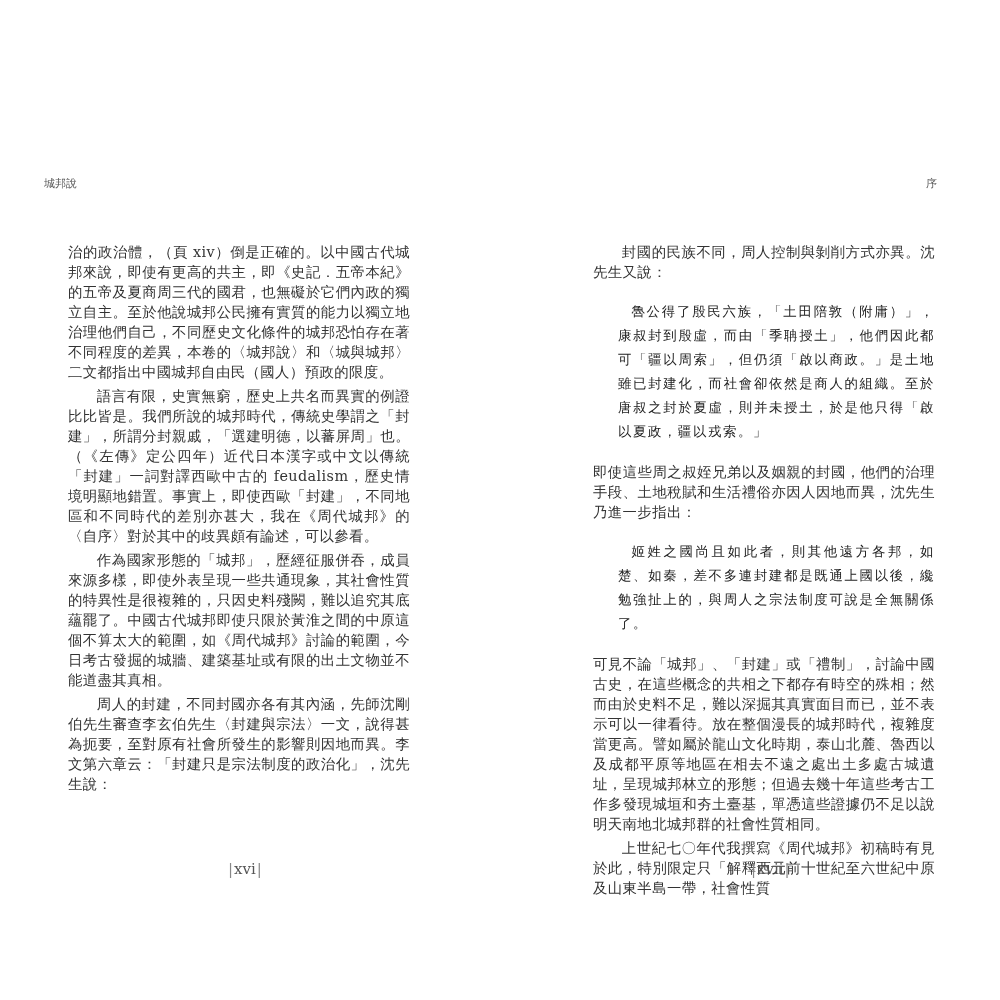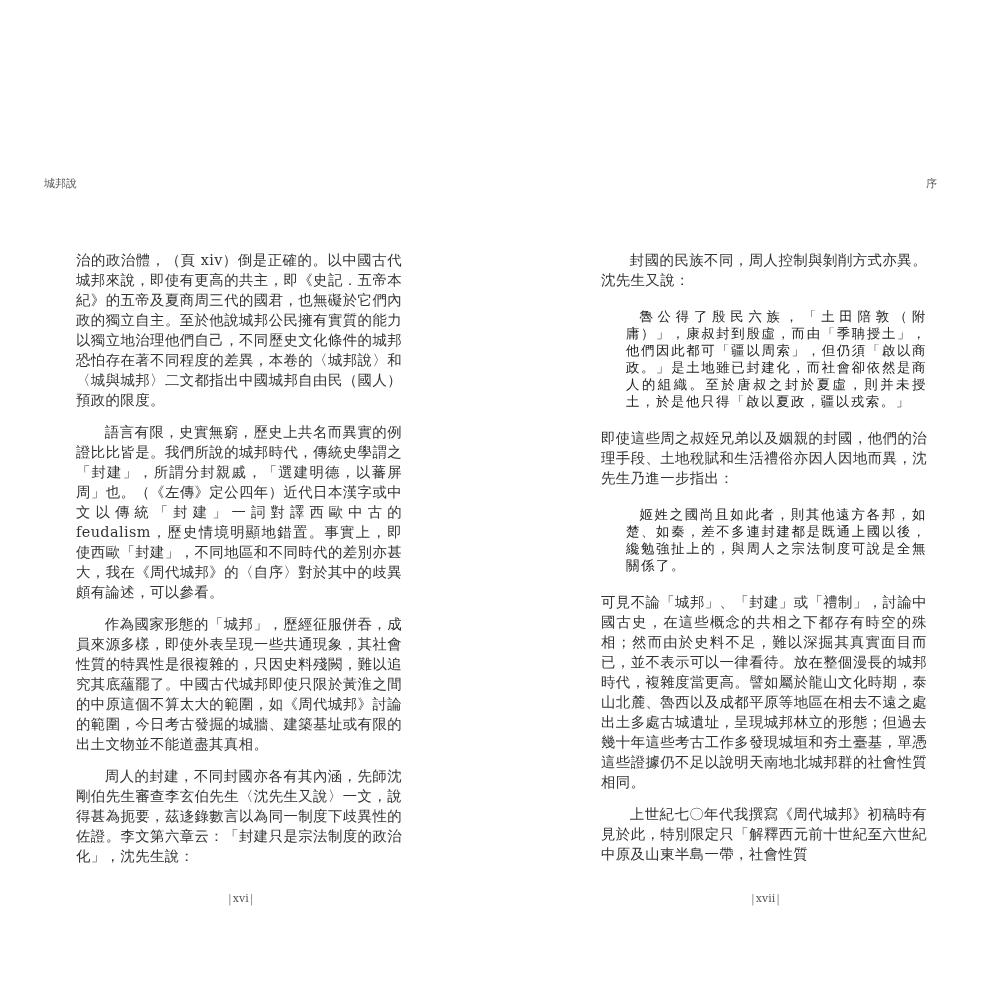--- a/index.html
+++ b/index.html
@@ -7,39 +7,39 @@
          font-family: "DejaVu Serif", "Liberation Serif", serif; color:#333333; }
   .page { position:absolute; top:0; height:1000px;padding-left:16px; }
   .page.left { left:0; width:500px; }
   .page.right { left:500px; width:500px; }
   .running-head { position:absolute; top:176px; font-size:11px; color:#555; }
   .left .running-head { left:44px; }
   .right .running-head { left:426px; }
   .body { position:absolute; top:238px; width:350px; font-size:14.4px; line-height:20px; letter-spacing:0.4px; }
   .left .body { left:64px; }
   .right .body { left:89px; }
-  .para { margin:12px; text-align:justify; text-align-last:left; }
+  .para { margin:4px; text-align:justify; text-align-last:left; }
   .para.indent { text-indent:2em; }
-  .quote { margin:18px 0 18px 0; padding-left:25px; font-size:13.4px; line-height:17px; letter-spacing:1.6px; color:#222; }
+  .quote { margin:18px 0 18px 0; padding-left:25px; font-size:13.4px; line-height:24px; letter-spacing:1.6px; color:#222; }
   .quote .para { text-indent:1em; }
-  .folio { position:absolute; top:892px; font-size:11px; color:#555; }
+  .folio { position:absolute; top:860px; font-size:15px; color:#555; }
   .left .folio { left:227px; }
   .right .folio { left:250px; }
   .folio .bar { color:#888; padding:0 1px; }
 </style>
 </head>
 <body>
 
 <div class="page left">
   <div class="running-head">城邦說</div>
   <div class="body">
     <p class="para">治的政治體，（頁 xiv）倒是正確的。以中國古代城邦來說，即使有更高的共主，即《史記．五帝本紀》的五帝及夏商周三代的國君，也無礙於它們內政的獨立自主。至於他說城邦公民擁有實質的能力以獨立地治理他們自己，不同歷史文化條件的城邦恐怕存在著不同程度的差異，本卷的〈城邦說〉和〈城與城邦〉二文都指出中國城邦自由民（國人）預政的限度。</p>
     <p class="para indent">語言有限，史實無窮，歷史上共名而異實的例證比比皆是。我們所說的城邦時代，傳統史學謂之「封建」，所謂分封親戚，「選建明德，以蕃屏周」也。（《左傳》定公四年）近代日本漢字或中文以傳統「封建」一詞對譯西歐中古的 feudalism，歷史情境明顯地錯置。事實上，即使西歐「封建」，不同地區和不同時代的差別亦甚大，我在《周代城邦》的〈自序〉對於其中的歧異頗有論述，可以參看。</p>
     <p class="para indent">作為國家形態的「城邦」，歷經征服併吞，成員來源多樣，即使外表呈現一些共通現象，其社會性質的特異性是很複雜的，只因史料殘闕，難以追究其底蘊罷了。中國古代城邦即使只限於黃淮之間的中原這個不算太大的範圍，如《周代城邦》討論的範圍，今日考古發掘的城牆、建築基址或有限的出土文物並不能道盡其真相。</p>
-    <p class="para indent">周人的封建，不同封國亦各有其內涵，先師沈剛伯先生審查李玄伯先生〈沈先生又說〉一文，說得甚為扼要，茲迻錄數言以為同一制度下歧異性的佐證。李文第六章云：「封建只是宗法制度的政治化」，沈先生說：</p>
+    <p class="para indent">周人的封建，不同封國亦各有其內涵，先師沈剛伯先生審查李玄伯先生〈封建與宗法〉一文，說得甚為扼要，至對原有社會所發生的影響則因地而異。李文第六章云：「封建只是宗法制度的政治化」，沈先生說：</p>
   </div>
   <div class="folio"><span class="bar">|</span><span>xvi</span><span class="bar">|</span></div>
 </div>
 
 <div class="page right">
   <div class="running-head">序</div>
   <div class="body">
     <p class="para indent">封國的民族不同，周人控制與剝削方式亦異。沈先生又說：</p>
     <div class="quote">
       <p class="para">魯公得了殷民六族，「土田陪敦（附庸）」，康叔封到殷虛，而由「季聃授土」，他們因此都可「疆以周索」，但仍須「啟以商政。」是土地雖已封建化，而社會卻依然是商人的組織。至於唐叔之封於夏虛，則并未授土，於是他只得「啟以夏政，疆以戎索。」</p>

